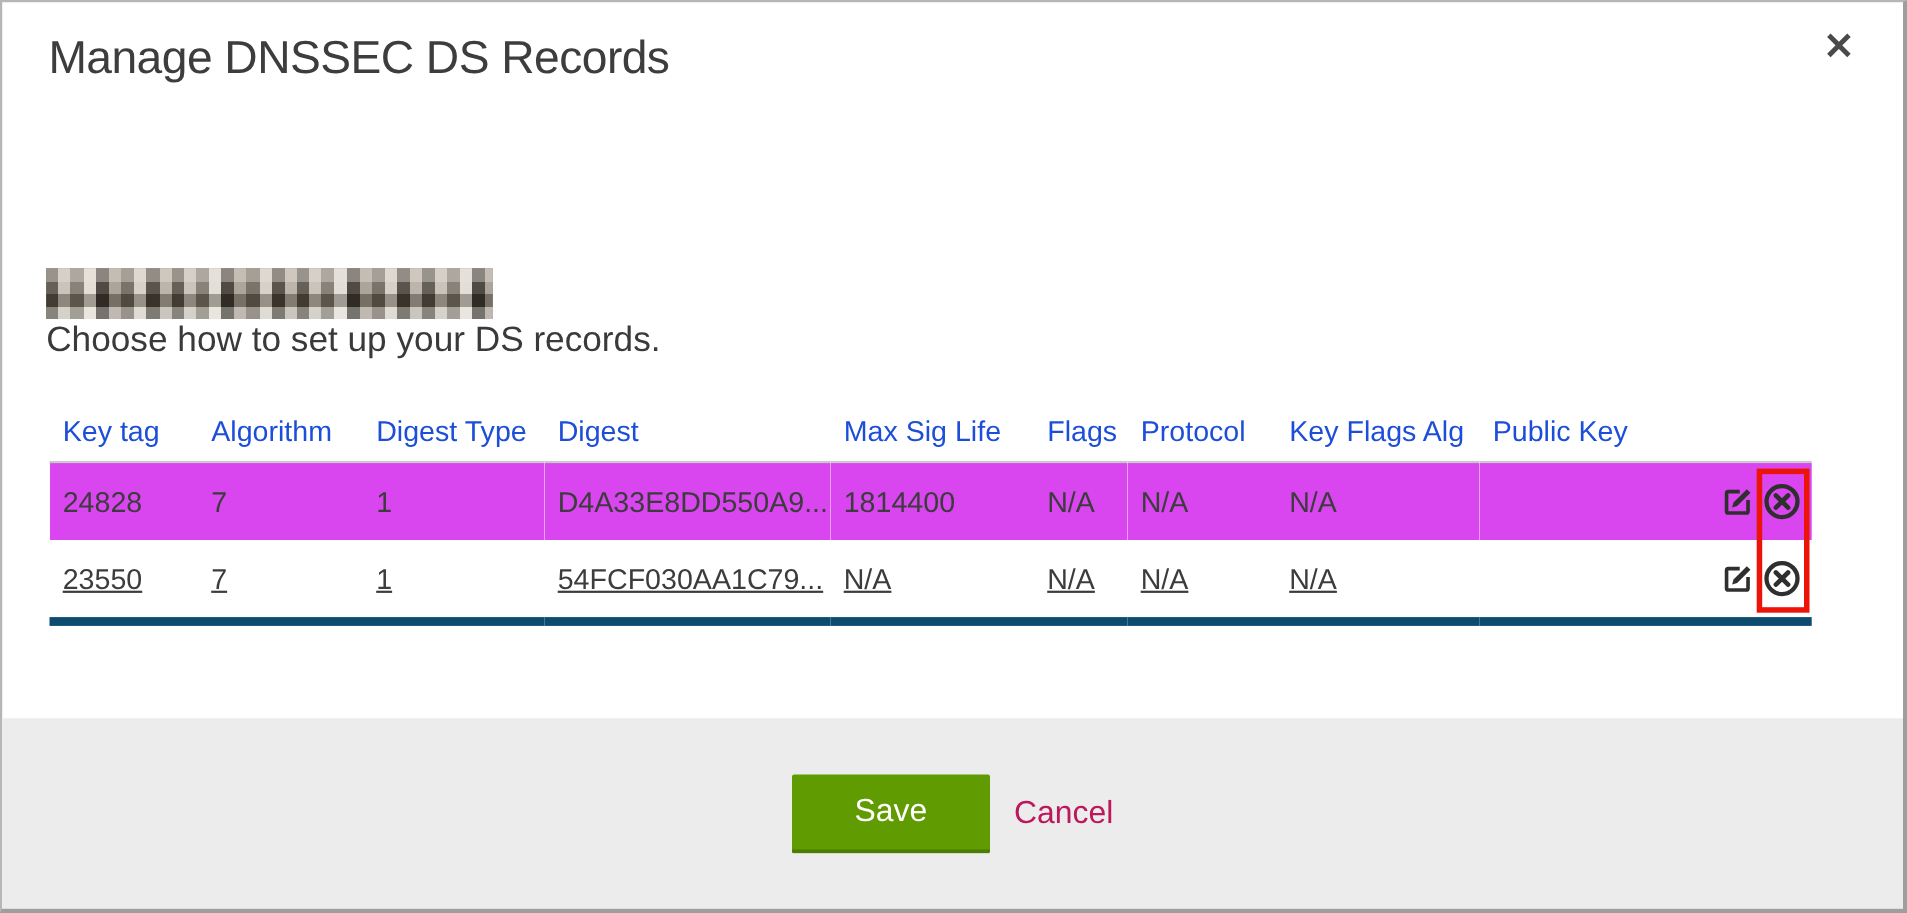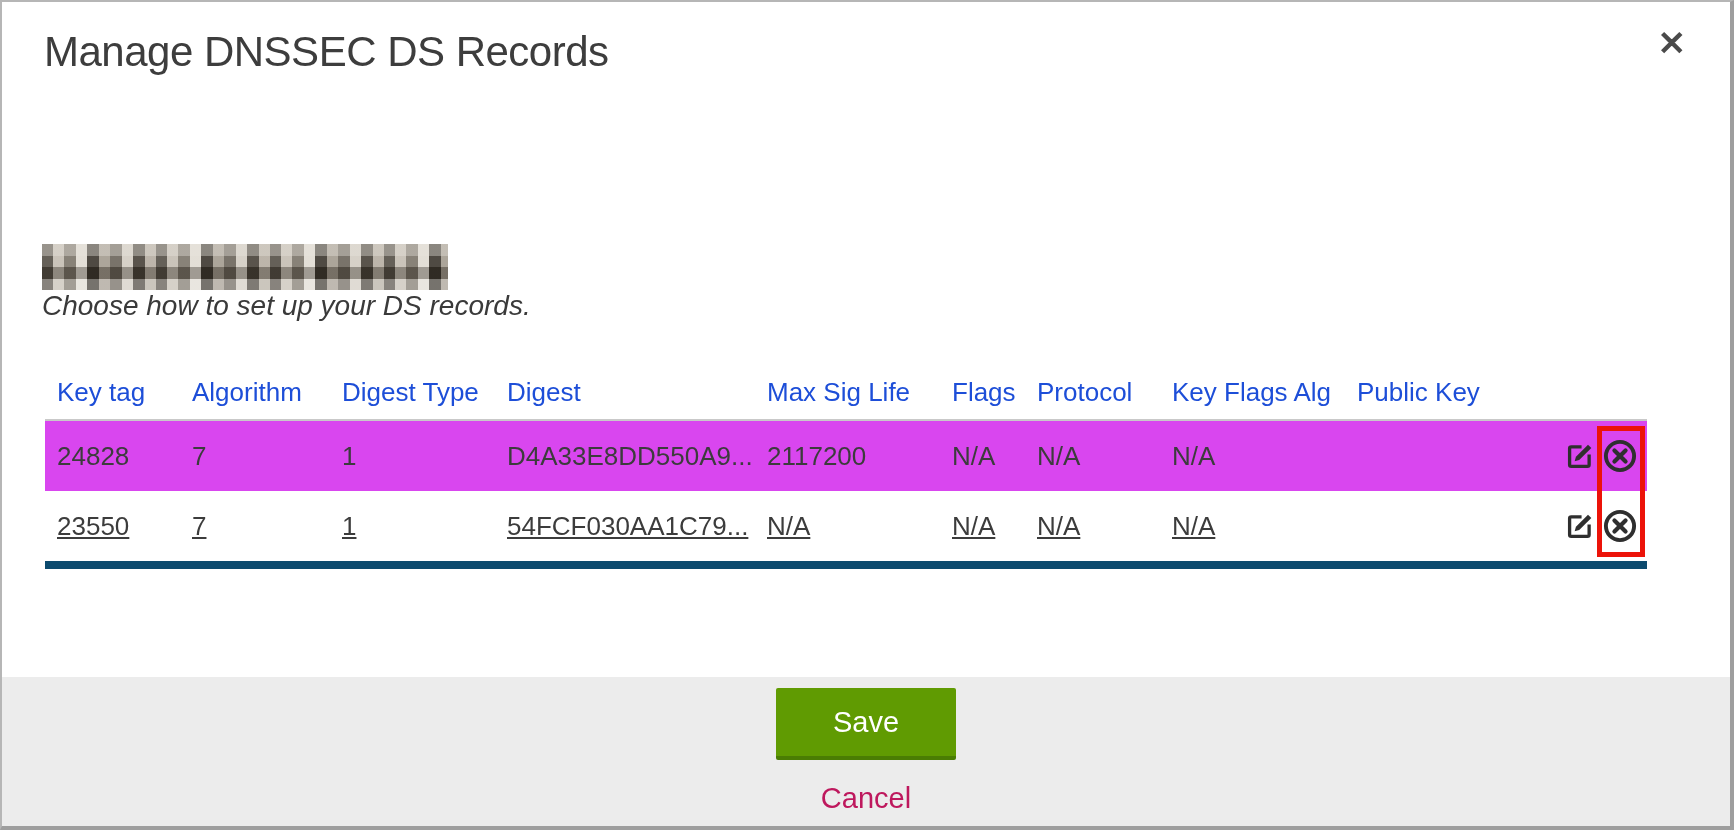--- a/index.html
+++ b/index.html
@@ -21,21 +21,21 @@
   }
   .redacted-domain{
     position:absolute;left:40px;top:242px;width:406px;height:46px;
     background-color:#8f897e;
     background-image:
       repeating-linear-gradient(0deg, rgba(255,255,255,.30) 0 11px, rgba(25,20,14,.32) 11px 23px, rgba(255,255,255,.10) 23px 34px, rgba(235,232,226,.45) 34px 46px),
       repeating-linear-gradient(90deg, #544e45 0 11px, #c4bdb2 11px 22px, #7b7469 22px 34px, #e0dbd2 34px 45px, #3b362e 45px 57px, #a39b8f 57px 68px, #6a6359 68px 80px, #d2ccc2 80px 91px, #474138 91px 103px, #b5ada1 103px 114px);
   }
   .instruction{
     position:absolute;left:40px;top:288px;
-    font-size:28px;color:#3a3a3a;font-style:italic;
+    font-size:32px;color:#3a3a3a;
   }
   .ds-table{
     position:absolute;left:43px;top:363px;width:1602px;
     border-collapse:collapse;table-layout:fixed;font-size:26px;color:#3c3c3c;
   }
   .ds-table th{
     text-align:left;font-weight:400;color:#1d4ed8;height:54px;
     padding:0 0 0 12px;vertical-align:middle;border-bottom:2px solid #c9c9c9;
     overflow:hidden;white-space:nowrap;
   }
@@ -53,22 +53,22 @@
   .highlight-box{
     position:absolute;left:1595px;top:424px;width:48px;height:131px;
     border:5px solid #ec1309;box-sizing:border-box;pointer-events:none;
   }
   .add-btn{
     position:absolute;left:40px;top:572px;width:238px;height:50px;box-sizing:border-box;
     background:#ffffff;border:3px solid #6ba322;border-radius:2px;
     color:#63a018;font-size:27px;cursor:pointer;font-family:"Liberation Sans",sans-serif;
   }
   .footer{
-    position:absolute;left:0;right:0;bottom:0;height:149px;background:#ececec;
-    display:flex;align-items:center;justify-content:center;gap:22px;flex-direction:column;
+    position:absolute;left:0;right:0;bottom:0;height:173px;background:#ececec;
+    display:flex;align-items:center;justify-content:center;gap:22px;
   }
   .save-btn{
     width:180px;height:72px;box-sizing:border-box;
     background:#609b02;border:none;border-bottom:4px solid #4a7d03;border-radius:2px;
     color:#ffffff;font-size:29px;cursor:pointer;font-family:"Liberation Sans",sans-serif;
   }
   .cancel-link{
     font-size:29px;color:#be185d;text-decoration:none;cursor:pointer;
   }
 </style>
@@ -111,21 +111,21 @@
         <th>Public Key</th>
         <th></th>
       </tr>
     </thead>
     <tbody>
       <tr class="row-odd">
         <td>24828</td>
         <td>7</td>
         <td>1</td>
         <td>D4A33E8DD550A9...</td>
-        <td>2117200</td>
+        <td>1814400</td>
         <td>N/A</td>
         <td>N/A</td>
         <td>N/A</td>
         <td></td>
         <td class="actions-cell">
           <div class="actions-wrap">
             <button class="icon-btn">
               <span>
                 <svg width="33" height="33" viewBox="0 0 24 24">
                   <path d="M13.5 5H6a1.2 1.2 0 0 0-1.2 1.2V18A1.2 1.2 0 0 0 6 19.2h11.8A1.2 1.2 0 0 0 19 18v-7.5" fill="none" stroke="#2f2f2f" stroke-width="2.4"></path>

